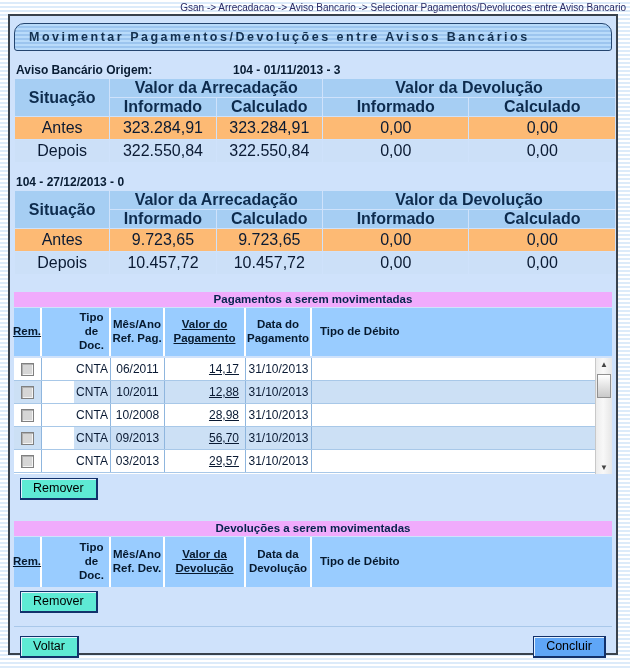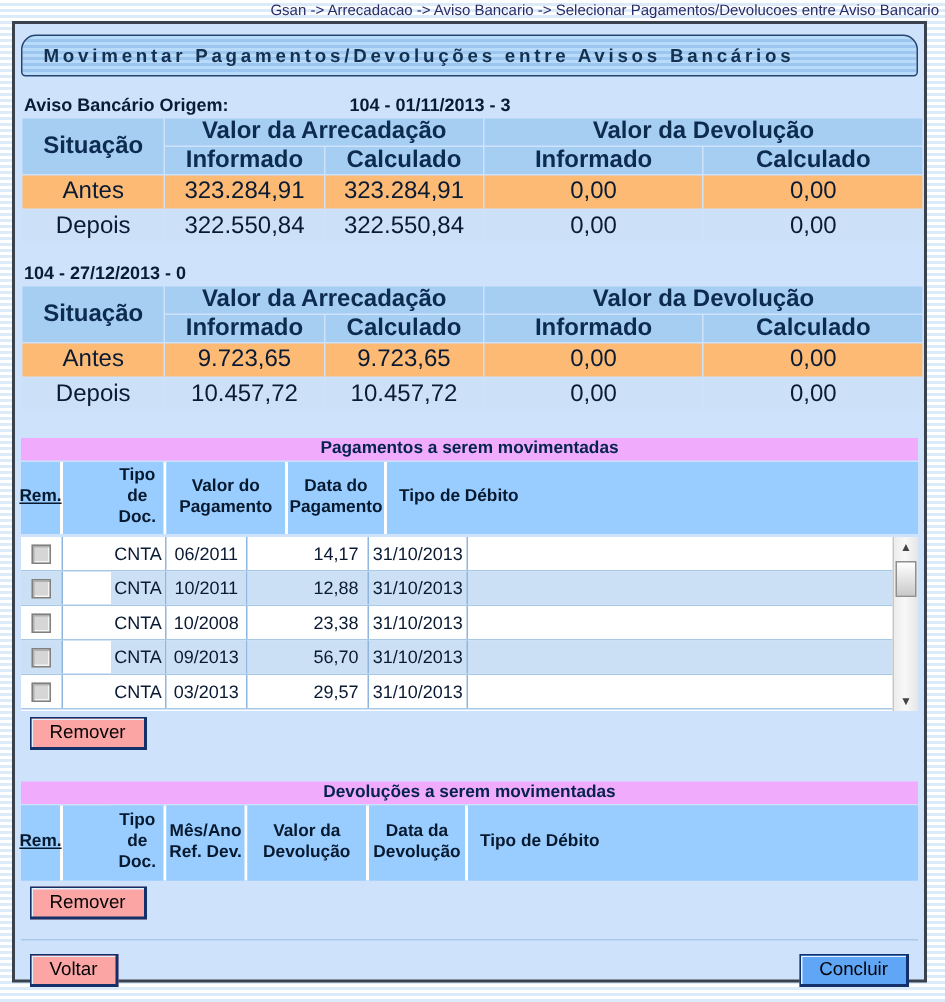--- a/index.html
+++ b/index.html
@@ -101,21 +101,21 @@
     justify-content: center;
     padding: 2px 1px;
     line-height: 1.2;
   }
   .list-header.pag .hc { min-height: 48px; }
   .list-header.dev .hc { min-height: 50px; }
   .list-header .hc:last-child { border-right: none; justify-content: flex-start; padding-left: 8px; }
   .c-rem  { width: 28px; }
   .c-tipo { width: 37px; margin-left: 32px; }
   .c-mes  { width: 54px; text-align: center; }
-  .c-valor{ width: 81px; }
+  .c-valor{ width: 81px; text-decoration: underline; }
   .c-data { width: 66px; }
   .c-deb  { flex: 1; }
   .rem-link { text-decoration: underline; cursor: pointer; }
 
   .scroll-area {
     margin: 2px 1px 0 1px;
     height: 116px;
     background: #ffffff;
     display: flex;
   }
@@ -156,21 +156,21 @@
     position: absolute;
     left: 1px; top: 16px;
     width: 14px; height: 24px;
     background: linear-gradient(to bottom, #ffffff, #c9c9c9);
     border: 1px solid #909090;
     cursor: grab;
   }
 
   .btn {
     display: inline-block;
-    background: #fca5a5;
+    background: #5eead4;
     border: 1px solid #12316b;
     border-right-width: 2px;
     border-bottom-width: 2px;
     box-shadow: inset 1px 1px 0 #e4f1fe;
     color: #000;
     font-size: 12.5px;
     font-family: "Liberation Sans", sans-serif;
     padding: 2px 12px 3px 12px;
     cursor: pointer;
   }
@@ -277,20 +277,21 @@
     </table>
 
   <div class="gap-17"></div>
 
   <div class="section-bar">Pagamentos a serem movimentadas</div>
   <div class="list-header pag">
     <div class="hc c-rem">
         <span class="rem-link">Rem.</span>
       </div>
     <div class="hc c-tipo">Tipo de Doc.</div>
+    <div class="hc c-mes">Mês/Ano Ref. Pag.</div>
     <div class="hc c-valor">Valor do Pagamento</div>
     <div class="hc c-data">Data do Pagamento</div>
     <div class="hc c-deb">Tipo de Débito</div>
   </div>
   <div class="scroll-area">
     <div class="rows-wrap">
       <div class="prow">
         <div class="cell c-rem">
             <span class="checkbox"></span>
           </div>
@@ -309,21 +310,21 @@
         <div class="cell c-valor num">12,88</div>
         <div class="cell c-data">31/10/2013</div>
         <div class="cell c-deb"></div>
       </div>
       <div class="prow">
         <div class="cell c-rem">
             <span class="checkbox"></span>
           </div>
         <div class="cell c-tipo">CNTA</div>
         <div class="cell c-mes">10/2008</div>
-        <div class="cell c-valor num">23,38</div>
+        <div class="cell c-valor num">28,98</div>
         <div class="cell c-data">31/10/2013</div>
         <div class="cell c-deb"></div>
       </div>
       <div class="prow alt">
         <div class="cell c-rem">
             <span class="checkbox"></span>
           </div>
         <div class="cell c-tipo">CNTA</div>
         <div class="cell c-mes">09/2013</div>
         <div class="cell c-valor num">56,70</div>

